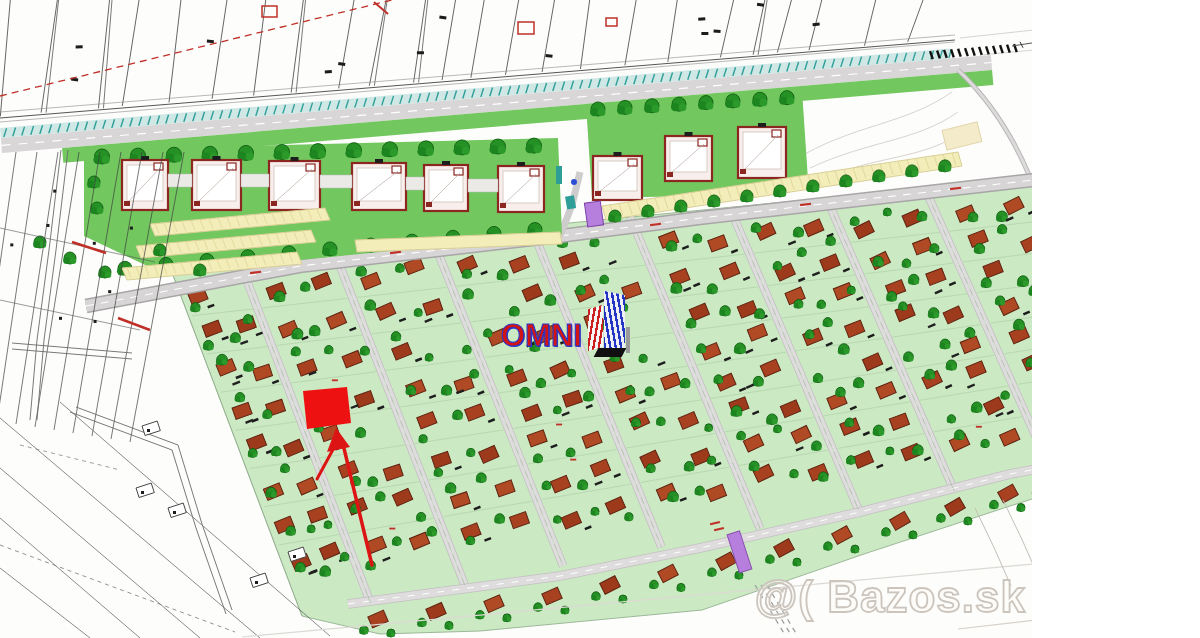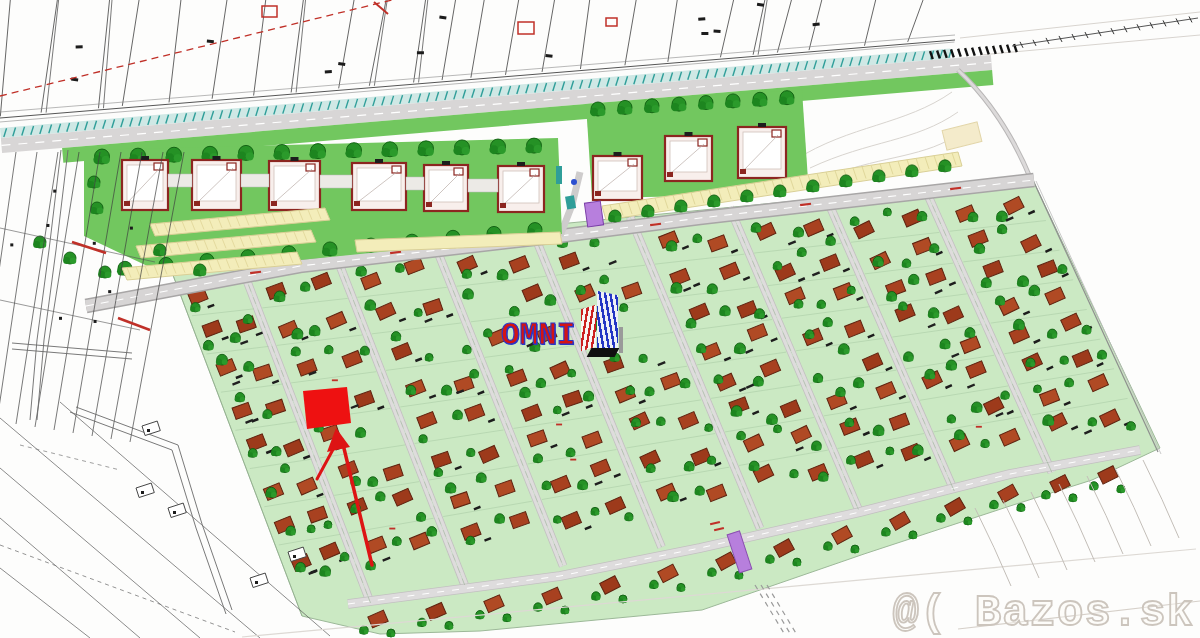--- a/index.html
+++ b/index.html
@@ -1,34 +1,34 @@
 <!DOCTYPE html>
 <html><head>
 <meta charset="utf-8">
 <style>
   html,body{margin:0;padding:0;background:#ffffff;}
-  .stage{position:relative;width:1200px;height:638px;overflow:hidden;background:#fdfdfc;
-         font-family:Liberation Mono, monospace;}
+  .stage{position:relative;width:1032px;height:638px;overflow:hidden;background:#fdfdfc;
+         font-family:Liberation Sans, sans-serif;}
   svg{position:absolute;left:0;top:0;}
   .logo{position:absolute;left:501px;top:283px;width:200px;height:80px;display:flex;
         align-items:flex-end;gap:1px;pointer-events:none;}
   .logo-txt{font-weight:800;font-size:31px;line-height:1;padding-bottom:12px;letter-spacing:0px;}
   .logo-omni{color:#d31414;-webkit-text-stroke:1.1px #2b36c8;text-shadow:1px 1px 0 #2b36c8;}
   .logo-real{color:#1b2fbe;-webkit-text-stroke:1.1px #c21616;text-shadow:1px 1px 0 #c21616;}
   .logo-bldg{position:relative;width:48px;height:76px;flex:0 0 auto;}
   .bldg-left{position:absolute;left:5px;bottom:14px;width:15px;height:42px;
         background:repeating-linear-gradient(100deg,#cc2020 0 2.5px,#f7f6f4 2.5px 5.5px);
         transform:skewY(-16deg);}
   .bldg-right{position:absolute;left:21px;bottom:12px;width:21px;height:58px;
         background:repeating-linear-gradient(80deg,#2335c4 0 2.5px,#eef0f6 2.5px 5.5px);
         transform:skewY(12deg);}
   .bldg-base{position:absolute;left:13px;bottom:6px;width:28px;height:9px;background:#101010;
         transform:skewX(-28deg);}
   .bldg-pole{position:absolute;right:1px;bottom:10px;width:4px;height:26px;background:#9a9a9a;}
-  .watermark{position:absolute;right:6px;bottom:0;font-size:44px;font-weight:700;
+  .watermark{position:absolute;right:6px;bottom:16px;font-size:44px;font-weight:700;
         letter-spacing:1px;color:rgba(252,250,247,0.45);-webkit-text-stroke:1.8px #ccc5bd;
         pointer-events:none;}
 </style>
 </head>
 <body>
 
 <div class="stage">
   <svg id="plan" width="1200" height="638" viewBox="0 0 1200 638">
       <g>
         <line x1="10.30143976365216" y1="0" x2="0.3285341211594641" y2="116.34659685863875" stroke="#3f3f3f" stroke-width="0.8"></line>

